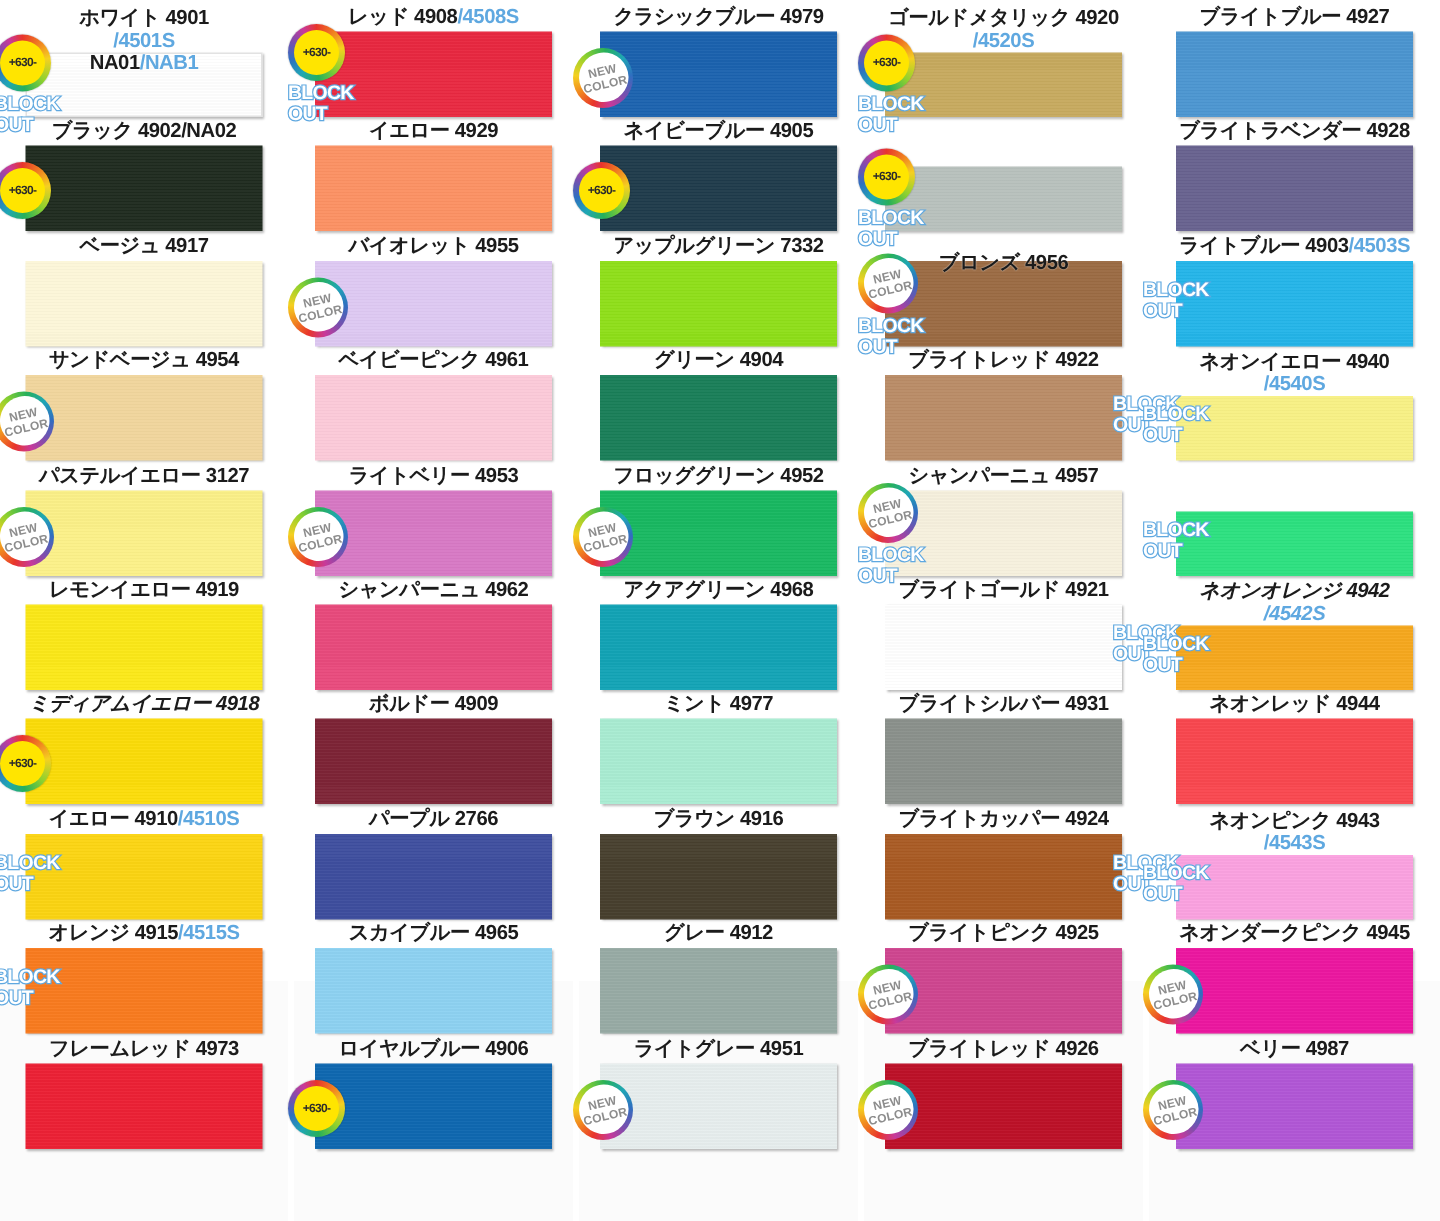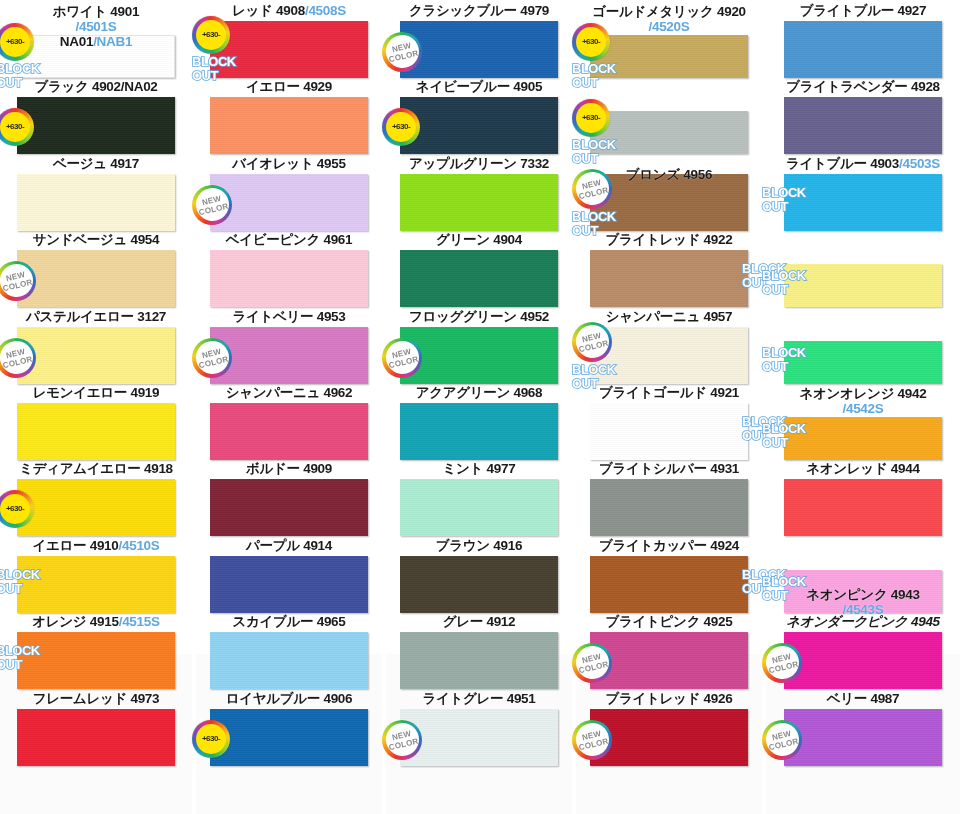--- a/index.html
+++ b/index.html
@@ -243,21 +243,21 @@
           <div class="inner">
             <b>NEW</b>
             <b>COLOR</b>
           </div>
         </div>
       </div>
       <div class="cell" style="top: 386px;">
         <div class="label"><span>レモンイエロー</span> <span>4919</span></div>
       </div>
       <div class="swatch" style="position: absolute; top: 403px; left: 17px; width: 158px; height: 57px; background: rgb(251, 232, 24);"></div>
-      <div class="cell" style="top: 462px;">
+      <div class="cell" style="top: 462px; font-style: italic;">
         <div class="label"><span>ミディアムイエロー</span> <span>4918</span></div>
       </div>
       <div class="swatch" style="position: absolute; top: 479px; left: 17px; width: 158px; height: 57px; background: rgb(251, 220, 9);"></div>
       <div class="badge-stack" style="left: -4px; top: 489.5px;">
         <div class="badge-630">
           <div class="inner">+630-</div>
         </div>
       </div>
       <div class="cell" style="top: 539px;">
         <div class="label"><span>イエロー</span> <span>4910</span><span class="code-s">/</span><span class="code-s">4510S</span></div>
@@ -332,21 +332,21 @@
       </div>
       <div class="cell" style="top: 386px;">
         <div class="label"><span>シャンパーニュ</span> <span>4962</span></div>
       </div>
       <div class="swatch" style="position: absolute; top: 403px; left: 14px; width: 158px; height: 57px; background: rgb(232, 74, 124);"></div>
       <div class="cell" style="top: 462px;">
         <div class="label"><span>ボルドー</span> <span>4909</span></div>
       </div>
       <div class="swatch" style="position: absolute; top: 479px; left: 14px; width: 158px; height: 57px; background: rgb(125, 36, 54);"></div>
       <div class="cell" style="top: 539px;">
-        <div class="label"><span>パープル</span> <span>4914</span></div>
+        <div class="label"><span>パープル</span> <span>2766</span></div>
       </div>
       <div class="swatch" style="position: absolute; top: 556px; left: 14px; width: 158px; height: 57px; background: rgb(62, 78, 158);"></div>
       <div class="cell" style="top: 615px;">
         <div class="label"><span>スカイブルー</span> <span>4965</span></div>
       </div>
       <div class="swatch" style="position: absolute; top: 632px; left: 14px; width: 158px; height: 57px; background: rgb(142, 210, 242);"></div>
       <div class="cell" style="top: 692px;">
         <div class="label"><span>ロイヤルブルー</span> <span>4906</span></div>
       </div>
       <div class="swatch" style="position: absolute; top: 709px; left: 14px; width: 158px; height: 57px; background: rgb(15, 104, 176);"></div>
@@ -554,59 +554,62 @@
       <div class="cell" style="top: 157px;">
         <div class="label"><span>ライトブルー</span> <span>4903</span><span class="code-s">/</span><span class="code-s">4503S</span></div>
       </div>
       <div class="swatch" style="position: absolute; top: 174px; left: 18px; width: 158px; height: 57px; background: rgb(35, 180, 232);"></div>
       <div class="badge-stack" style="left: -4px; top: 184.5px;">
         <div class="badge-blockout">
           <span>BLOCK</span>
           <span>OUT</span>
         </div>
       </div>
+      <div class="cell" style="top: 233px;">
+        <div class="label two-line"><span>ネオンイエロー</span> <span>4940</span><span class="sub"><span class="code-s">/</span><span class="code-s">4540S</span></span></div>
+      </div>
       <div class="swatch" style="position: absolute; top: 264px; left: 18px; width: 158px; height: 43px; background: rgb(247, 240, 132);"></div>
       <div class="badge-stack" style="left: -4px; top: 267.5px;">
         <div class="badge-blockout">
           <span>BLOCK</span>
           <span>OUT</span>
         </div>
       </div>
       <div class="swatch" style="position: absolute; top: 341px; left: 18px; width: 158px; height: 43px; background: rgb(44, 224, 127);"></div>
       <div class="badge-stack" style="left: -4px; top: 344.5px;">
         <div class="badge-blockout">
           <span>BLOCK</span>
           <span>OUT</span>
         </div>
       </div>
-      <div class="cell" style="top: 386px;">
+      <div class="cell" style="top: 386px; font-style: italic;">
         <div class="label two-line"><span>ネオンオレンジ</span> <span>4942</span><span class="sub"><span class="code-s">/</span><span class="code-s">4542S</span></span></div>
       </div>
       <div class="swatch" style="position: absolute; top: 417px; left: 18px; width: 158px; height: 43px; background: rgb(246, 168, 30);"></div>
       <div class="badge-stack" style="left: -4px; top: 420.5px;">
         <div class="badge-blockout">
           <span>BLOCK</span>
           <span>OUT</span>
         </div>
       </div>
       <div class="cell" style="top: 462px;">
         <div class="label"><span>ネオンレッド</span> <span>4944</span></div>
       </div>
       <div class="swatch" style="position: absolute; top: 479px; left: 18px; width: 158px; height: 57px; background: rgb(249, 71, 79);"></div>
-      <div class="cell" style="top: 539px; margin-top: 48px;">
+      <div class="cell" style="top: 539px;">
         <div class="label two-line"><span>ネオンピンク</span> <span>4943</span><span class="sub"><span class="code-s">/</span><span class="code-s">4543S</span></span></div>
       </div>
       <div class="swatch" style="position: absolute; top: 570px; left: 18px; width: 158px; height: 43px; background: rgb(251, 162, 224);"></div>
       <div class="badge-stack" style="left: -4px; top: 573.5px;">
         <div class="badge-blockout">
           <span>BLOCK</span>
           <span>OUT</span>
         </div>
       </div>
-      <div class="cell" style="top: 615px; font-style: italic;">
+      <div class="cell" style="top: 615px;">
         <div class="label"><span>ネオンダークピンク</span> <span>4945</span></div>
       </div>
       <div class="swatch" style="position: absolute; top: 632px; left: 18px; width: 158px; height: 57px; background: rgb(236, 23, 160);"></div>
       <div class="badge-stack" style="left: -4px; top: 642.5px;">
         <div class="badge-new">
           <div class="inner">
             <b>NEW</b>
             <b>COLOR</b>
           </div>
         </div>

